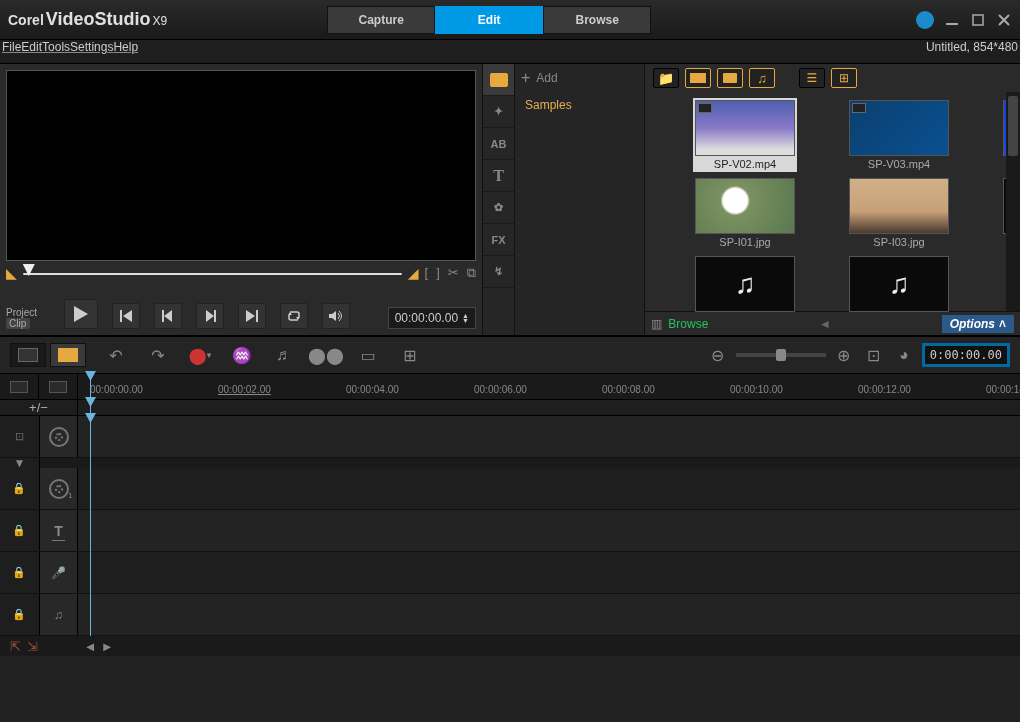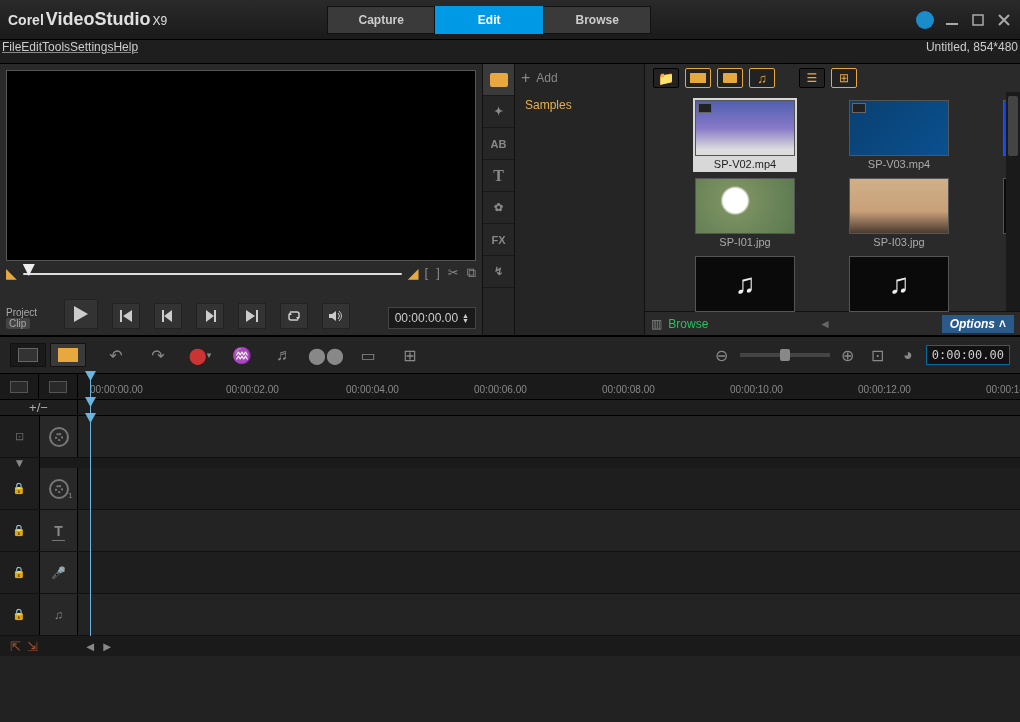--- a/index.html
+++ b/index.html
@@ -92,21 +92,21 @@
 .tl-view { display:flex; gap:4px; }
 .tlv-btn { width:36px; height:24px; background:#1a1a1a; border:1px solid #111; display:flex; align-items:center; justify-content:center; cursor:pointer; }
 .tlv-btn.active { background:#3a3a3a; }
 .tlv-btn .filmico { width:20px; height:14px; background:#333; border:1px solid #666; }
 .tlv-btn.active .sbico { width:20px; height:14px; background:#e8a840; }
 .tl-toolbar .tbtn { width:24px; height:24px; display:flex; align-items:center; justify-content:center; cursor:pointer; color:#888; font-size:16px; }
 .tl-toolbar .rec { color:#cc3333; }
 .zoom { display:flex; align-items:center; gap:6px; margin-left:auto; }
 .zoom-track { width:90px; height:4px; background:#444; position:relative; }
 .zoom-handle { position:absolute; top:-4px; left:40px; width:10px; height:12px; background:#888; border-radius:2px; }
-.proj-tc { background:#111; border:1px solid #0369a1; padding:2px 5px; font-family:monospace; color:#ccc; font-size:12px; }
+.proj-tc { background:#111; border:3px solid #0369a1; padding:2px 5px; font-family:monospace; color:#ccc; font-size:12px; }
 
 
 .ruler { height:26px; background:#1a1a1a; display:flex; border-bottom:1px solid #000; }
 .ruler-head { width:78px; display:flex; }
 .ruler-head .rbtn { flex:1; display:flex; align-items:center; justify-content:center; border-right:1px solid #000; cursor:pointer; }
 .ruler-head .rbtn .filmchip { width:18px; height:12px; background:#2a2a2a; border:1px solid #555; }
 .ruler-track { flex:1; position:relative; display:flex; font-size:10px; color:#888; }
 .ruler-track .tick { position:absolute; top:10px; }
 .playhead { position:absolute; top:0; bottom:0; left:12px; width:1px; background:#6ab4e0; z-index:5; }
 .playhead::before { content:''; position:absolute; top:-3px; left:-5px; width:11px; height:10px; background:#6ab4e0; clip-path:polygon(0 0,100% 0,50% 100%); }
@@ -403,21 +403,21 @@
     <div class="rbtn">
         <div class="filmchip"></div>
       </div>
     <div class="rbtn">
         <div class="filmchip"></div>
       </div>
   </div>
   <div class="ruler-track" id="ruler">
     <div class="playhead"></div>
   <div class="tick" style="left: 12px;">00:00:00.00</div>
-      <div class="tick" style="left: 148px;">00:00:02.00</div>
+      <div class="tick" style="left: 140px; text-decoration: underline;">00:00:02.00</div>
       <div class="tick" style="left: 268px;">00:00:04.00</div>
       <div class="tick" style="left: 396px;">00:00:06.00</div>
       <div class="tick" style="left: 524px;">00:00:08.00</div>
       <div class="tick" style="left: 652px;">00:00:10.00</div>
       <div class="tick" style="left: 780px;">00:00:12.00</div>
       <div class="tick" style="left: 908px;">00:00:14.00</div>
     </div>
 </div>
 <div class="pm-row">
   <div class="pm-head">+/−</div>

